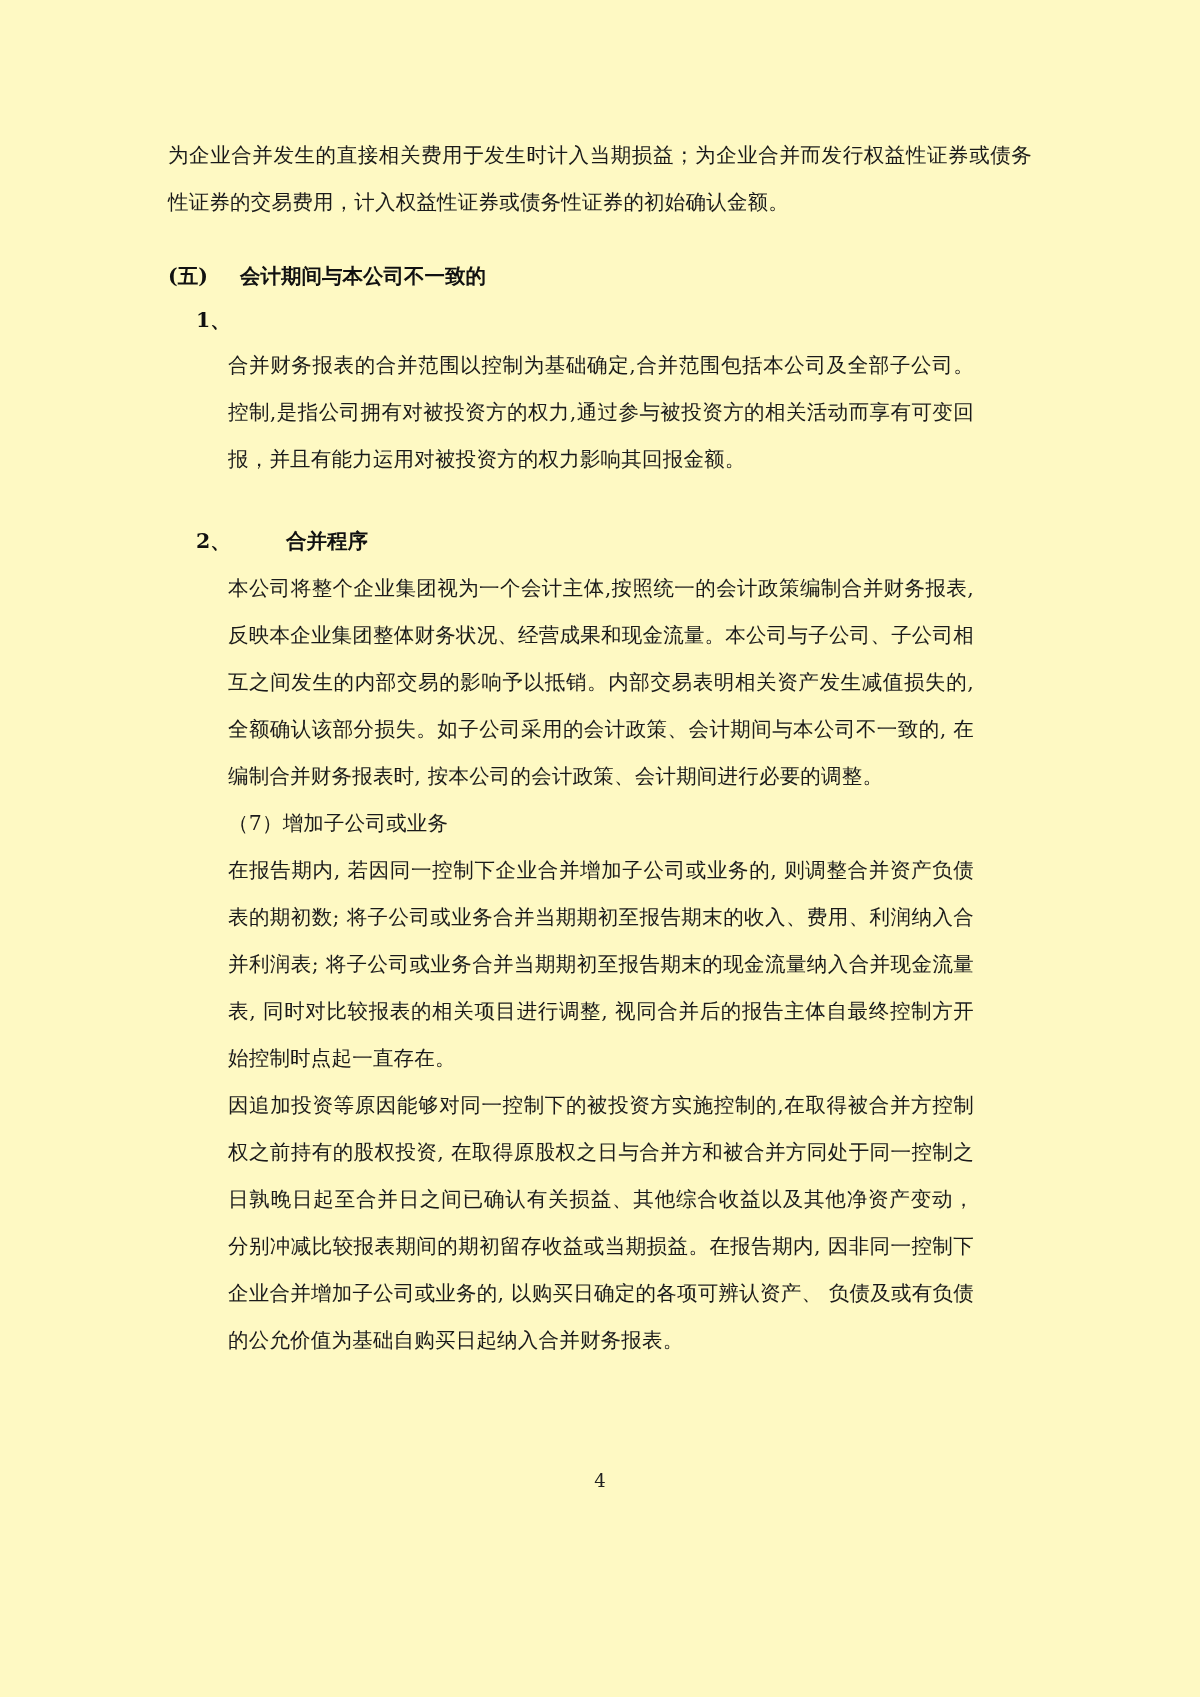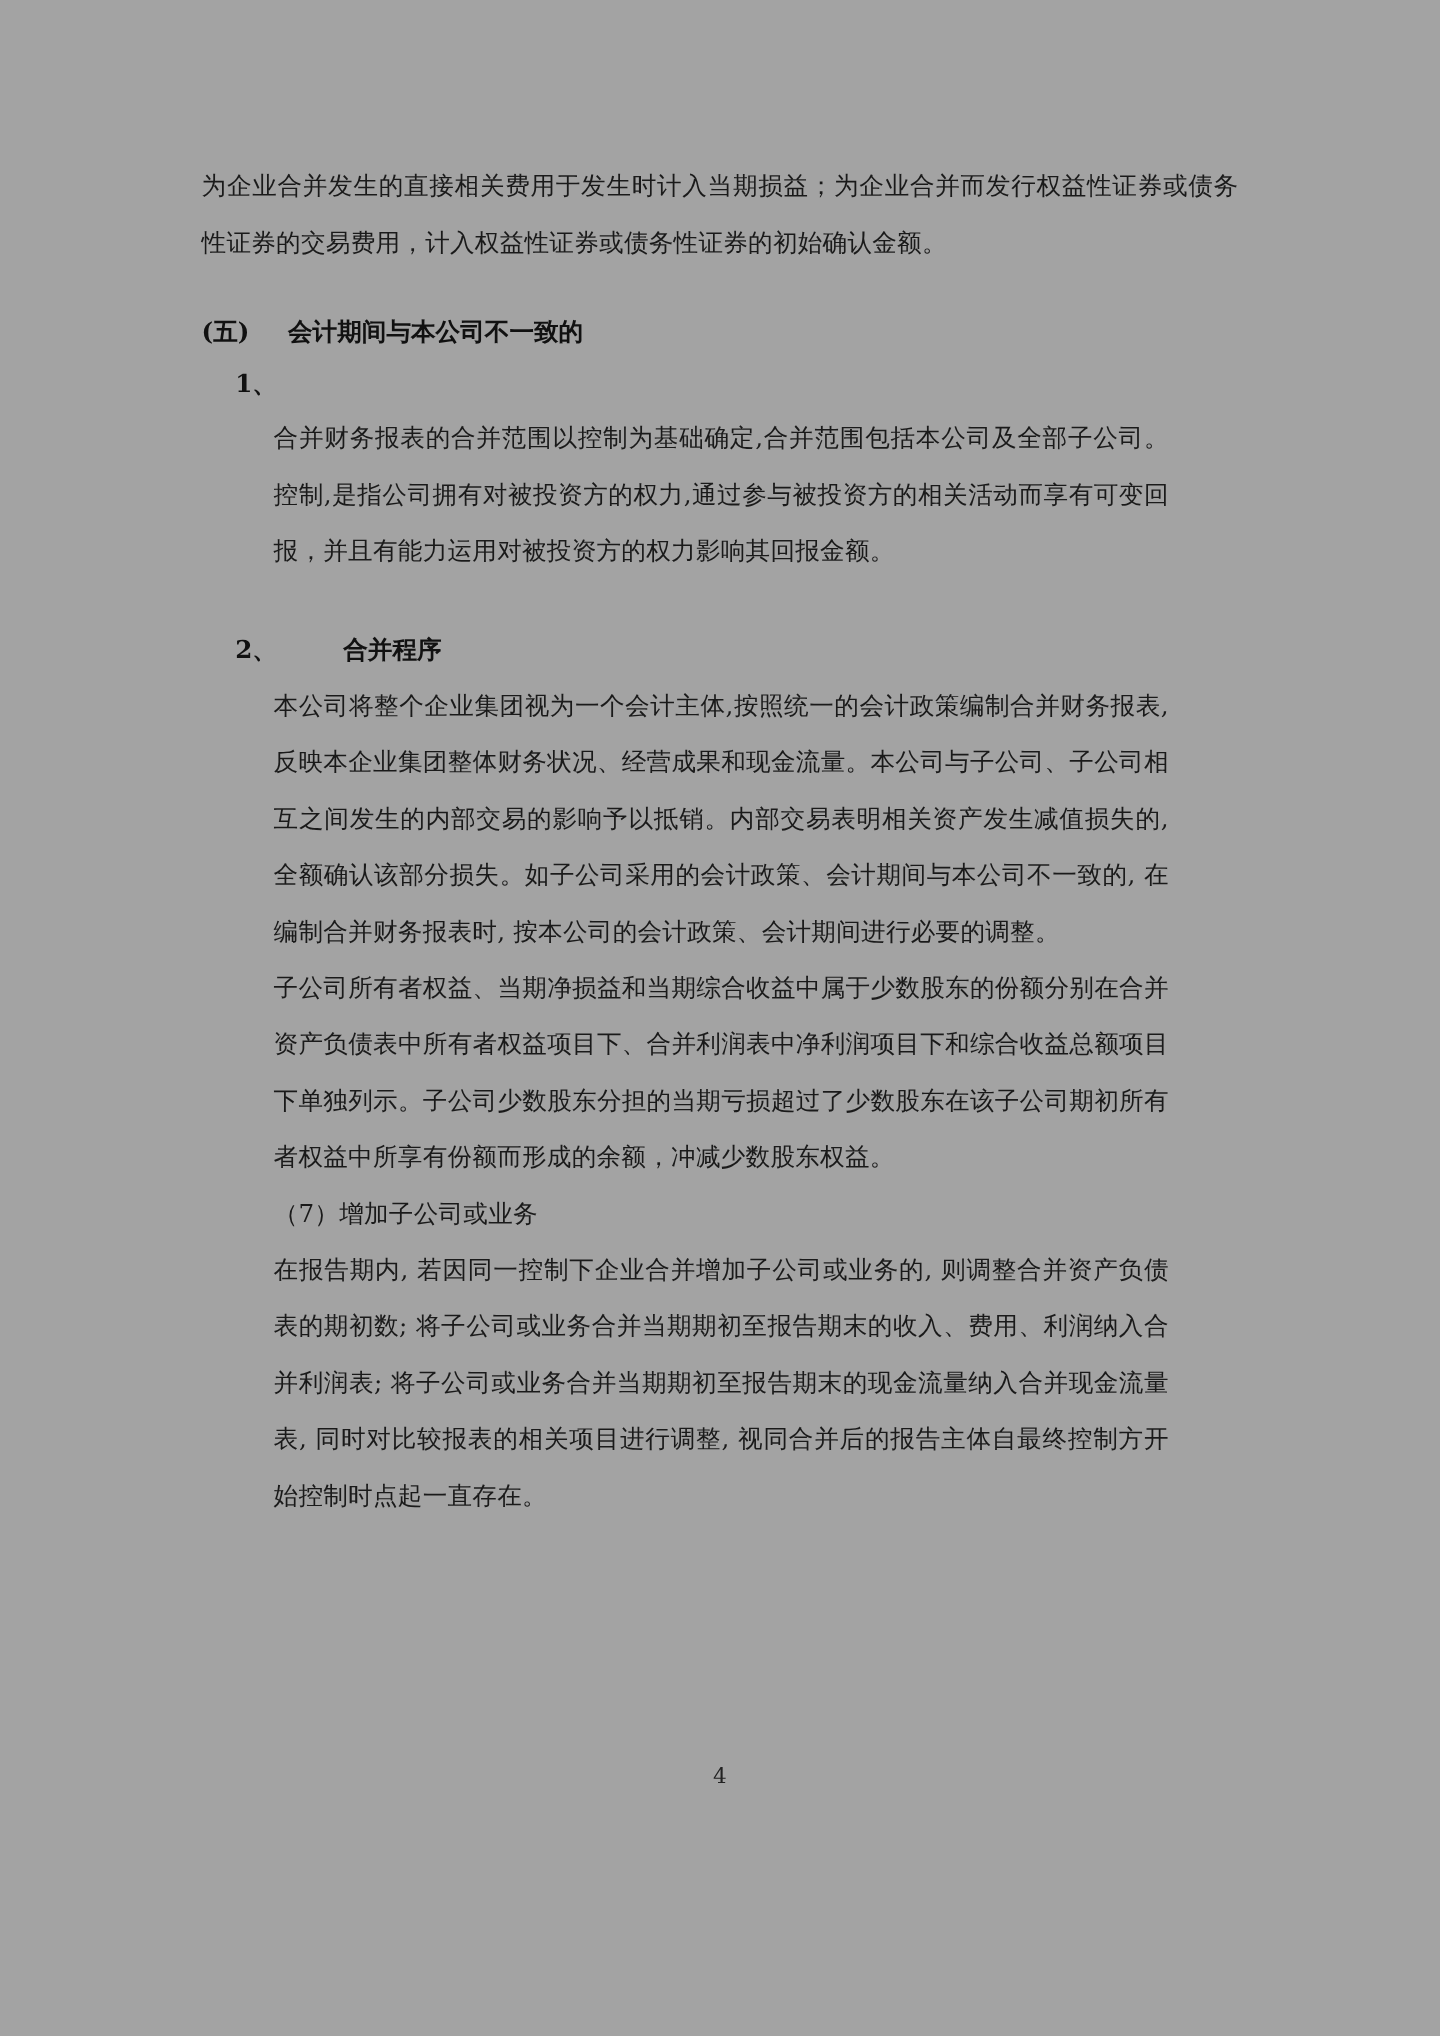--- a/index.html
+++ b/index.html
@@ -7,21 +7,21 @@
     padding: 0;
     background: #c9c9c9;
   }
   body {
     font-family: "DejaVu Serif", serif;
   }
   .page {
     position: relative;
     width: 1200px;
     height: 1697px;
-    background: #a3a3a3;
+    background: #fef9c3;
     margin: 0 auto;
     box-sizing: border-box;
     overflow: hidden;
   }
   .content {
     position: absolute;
     left: 168px;
     top: 132px;
     width: 864px;
   }
@@ -112,20 +112,20 @@
     </div>
 
     <p class="para body-para">合并财务报表的合并范围以控制为基础确定,合并范围包括本公司及全部子公司。控制,是指公司拥有对被投资方的权力,通过参与被投资方的相关活动而享有可变回报，并且有能力运用对被投资方的权力影响其回报金额。</p>
 
     <div class="sub-head spaced">
       <span class="num">2、</span>
       <span class="txt">合并程序</span>
     </div>
 
     <p class="para body-para">本公司将整个企业集团视为一个会计主体,按照统一的会计政策编制合并财务报表,反映本企业集团整体财务状况、经营成果和现金流量。本公司与子公司、子公司相互之间发生的内部交易的影响予以抵销。内部交易表明相关资产发生减值损失的, 全额确认该部分损失。如子公司采用的会计政策、会计期间与本公司不一致的, 在编制合并财务报表时, 按本公司的会计政策、会计期间进行必要的调整。</p>
-    <p class="para body-para">子公司所有者权益、当期净损益和当期综合收益中属于少数股东的份额分别在合并资产负债表中所有者权益项目下、合并利润表中净利润项目下和综合收益总额项目下单独列示。子公司少数股东分担的当期亏损超过了少数股东在该子公司期初所有者权益中所享有份额而形成的余额，冲减少数股东权益。</p>
     <p class="para body-para">（7）增加子公司或业务</p>
     <p class="para body-para">在报告期内, 若因同一控制下企业合并增加子公司或业务的, 则调整合并资产负债表的期初数; 将子公司或业务合并当期期初至报告期末的收入、费用、利润纳入合并利润表; 将子公司或业务合并当期期初至报告期末的现金流量纳入合并现金流量表, 同时对比较报表的相关项目进行调整, 视同合并后的报告主体自最终控制方开始控制时点起一直存在。</p>
+    <p class="para body-para">因追加投资等原因能够对同一控制下的被投资方实施控制的,在取得被合并方控制权之前持有的股权投资, 在取得原股权之日与合并方和被合并方同处于同一控制之日孰晚日起至合并日之间已确认有关损益、其他综合收益以及其他净资产变动， 分别冲减比较报表期间的期初留存收益或当期损益。在报告期内, 因非同一控制下企业合并增加子公司或业务的, 以购买日确定的各项可辨认资产、 负债及或有负债的公允价值为基础自购买日起纳入合并财务报表。</p>
 
   </div>
 
   <div class="pagenum">4</div>
 </div>
 
 </body></html>

